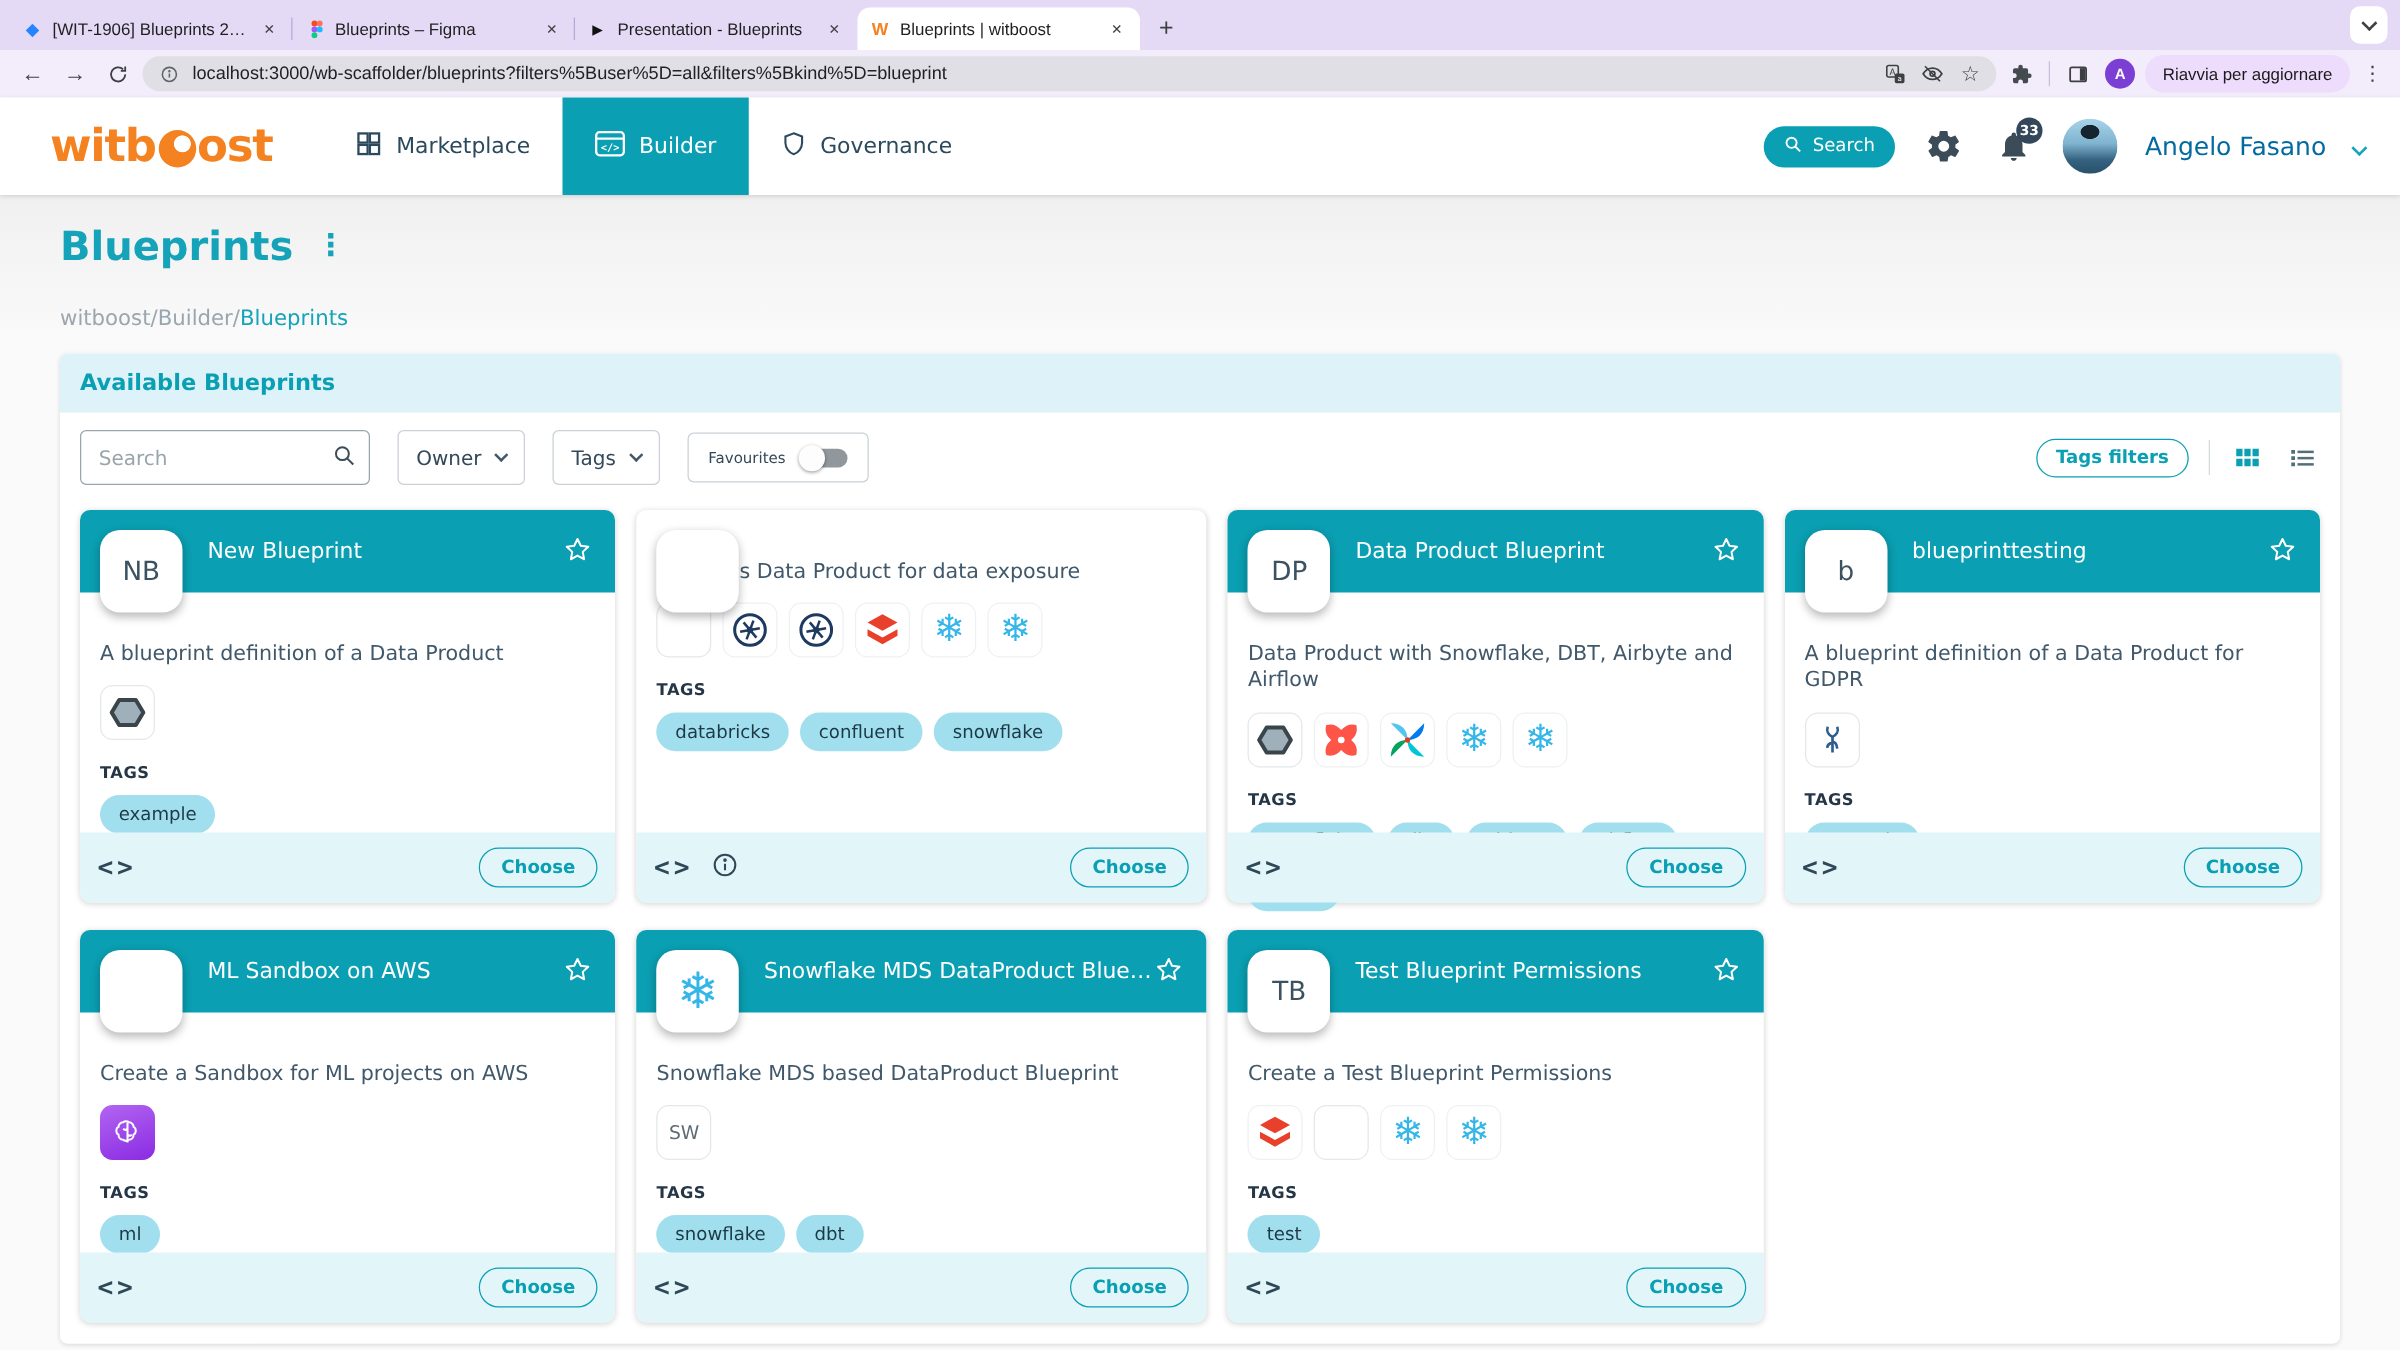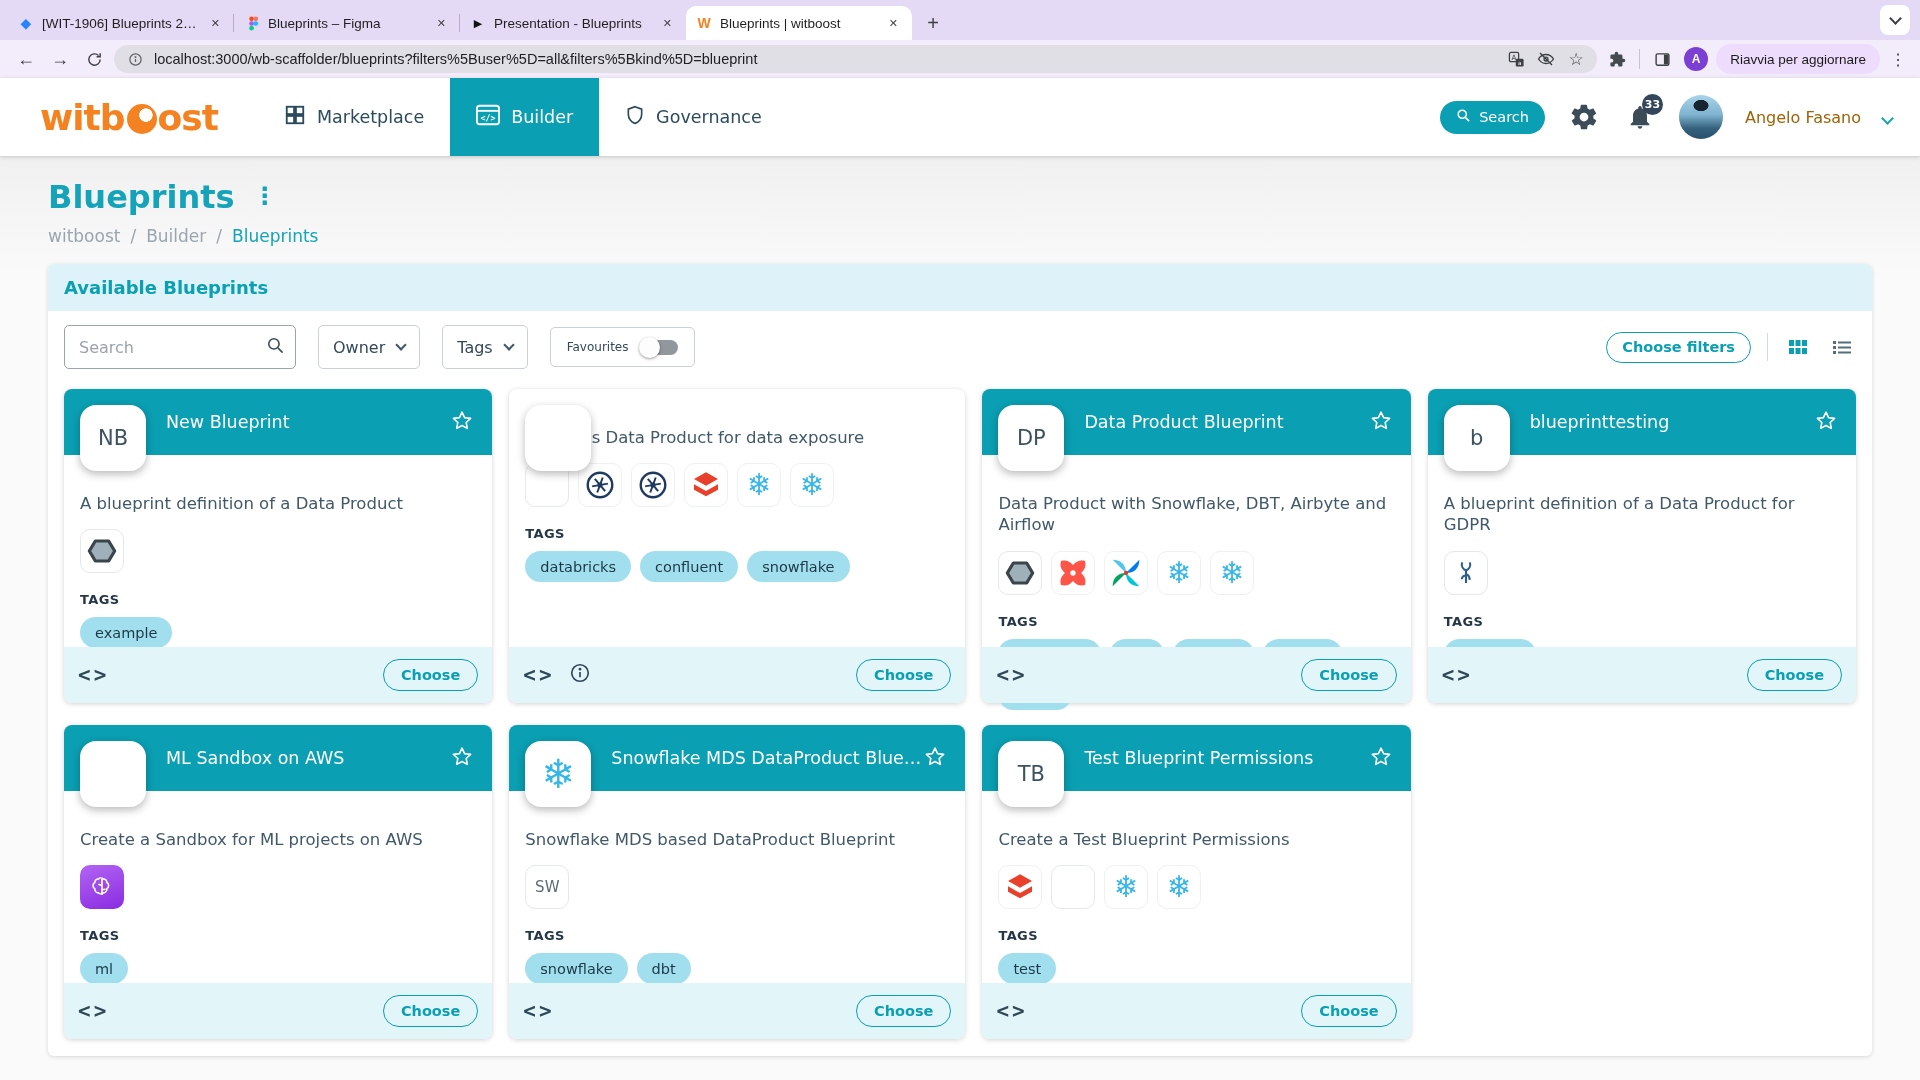--- a/index.html
+++ b/index.html
@@ -36,30 +36,30 @@
   .nav { display:flex; align-items:stretch; height:78px; }
   .nav-item { display:flex; align-items:center; gap:11px; padding:0 26px; font-size:17.5px; color:#2c4a5e; cursor:pointer; }
   .nav-item.active { background:#0a9fb2; color:#fff; }
   .hdr-right { margin-left:auto; display:flex; align-items:center; gap:22px; padding-right:28px; }
   .search-pill { display:flex; align-items:center; gap:8px; background:#0a9fb2; color:#fff; border:none; border-radius:17px; height:33px; padding:0 16px; font-size:14.5px; cursor:pointer; font-family:inherit; }
   .hdr-ico { width:34px; height:34px; display:flex; align-items:center; justify-content:center; cursor:pointer; position:relative; }
   .badge { position:absolute; top:-6px; right:-6px; background:#33465a; color:#fff; border-radius:50%; min-width:21px; height:21px; font-size:11px; display:flex; align-items:center; justify-content:center; font-weight:700; }
   .user-avatar { width:44px; height:44px; border-radius:50%; cursor:pointer;
      background:radial-gradient(ellipse 12px 9px at 50% 24%, #16242f 0 60%, transparent 65%),
      linear-gradient(180deg,#a8d4ea 0%,#7fb3cf 45%,#35627f 75%,#27506b 100%); }
-  .user-name { color:#a16207; font-size:16px; cursor:pointer; }
+  .user-name { color:#0369a1; font-size:20px; cursor:pointer; }
   .chev { width:9px; height:9px; border-right:2px solid currentColor; border-bottom:2px solid currentColor; transform:rotate(45deg); display:inline-block; margin-top:-4px; }
   .user-chev { color:#15a4ba; cursor:pointer; }
 
   
   .pagebody { flex:1; background:linear-gradient(180deg,#f0f0f0 0%,#fafafa 120px,#fafafa 100%); padding:22px 48px 0; overflow:hidden; }
   .title-row { display:flex; align-items:center; gap:18px; }
   .page-title { color:#14a3b8; font-size:32px; font-weight:700; }
   .kebab-teal { color:#14a3b8; font-size:24px; font-weight:700; cursor:pointer; line-height:.8; }
-  .breadcrumb { margin-top:10px; font-size:17px; color:#9aa6af; display:flex; gap:10px; }
+  .breadcrumb { margin-top:29px; font-size:17px; color:#9aa6af; display:flex; gap:0; }
   .crumb { cursor:pointer; }
   .crumb.current { color:#14a3b8; cursor:default; }
   .crumb-sep { color:#9aa6af; }
 
   .panel { margin-top:18px; background:#fff; border-radius:6px; box-shadow:0 1px 4px rgba(0,0,0,.14); height:792px; }
   .panel-head { height:47px; background:#ddf2f9; border-radius:6px 6px 0 0; display:flex; align-items:center; justify-content:space-between; padding:0 16px; }
   .panel-title { color:#0a9fb2; font-size:18px; font-weight:700; }
   .btn-teal { background:#0a9fb2; color:#fff; border:none; border-radius:17px; height:33px; padding:0 18px; font-size:14.5px; font-weight:600; cursor:pointer; font-family:inherit; }
 
   .filterrow { display:flex; align-items:center; padding:14px 16px 12px; gap:22px; }
@@ -291,21 +291,21 @@
         </div>
         <div class="select-box">
           <span>Tags</span>
             <span class="chev"></span>
         </div>
         <div class="fav-box">
           <span>Favourites</span>
           <span class="switch"></span>
         </div>
         <div class="filter-right">
-          <button class="btn-outline">Choose filters</button>
+          <button class="btn-outline">Tags filters</button>
           <span class="v-div"></span>
           <span class="view-ico">
             <svg width="24" height="24" viewBox="0 0 24 24" fill="#0a9fb2">
                 <rect x="3" y="5" width="5" height="6"></rect>
                 <rect x="9.5" y="5" width="5" height="6"></rect>
                 <rect x="16" y="5" width="5" height="6"></rect>
                 <rect x="3" y="13" width="5" height="6"></rect>
                 <rect x="9.5" y="13" width="5" height="6"></rect>
                 <rect x="16" y="13" width="5" height="6"></rect>
               </svg>

